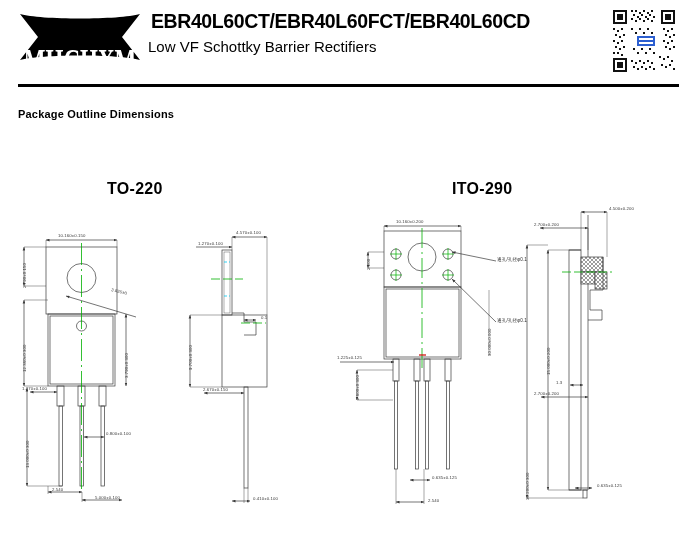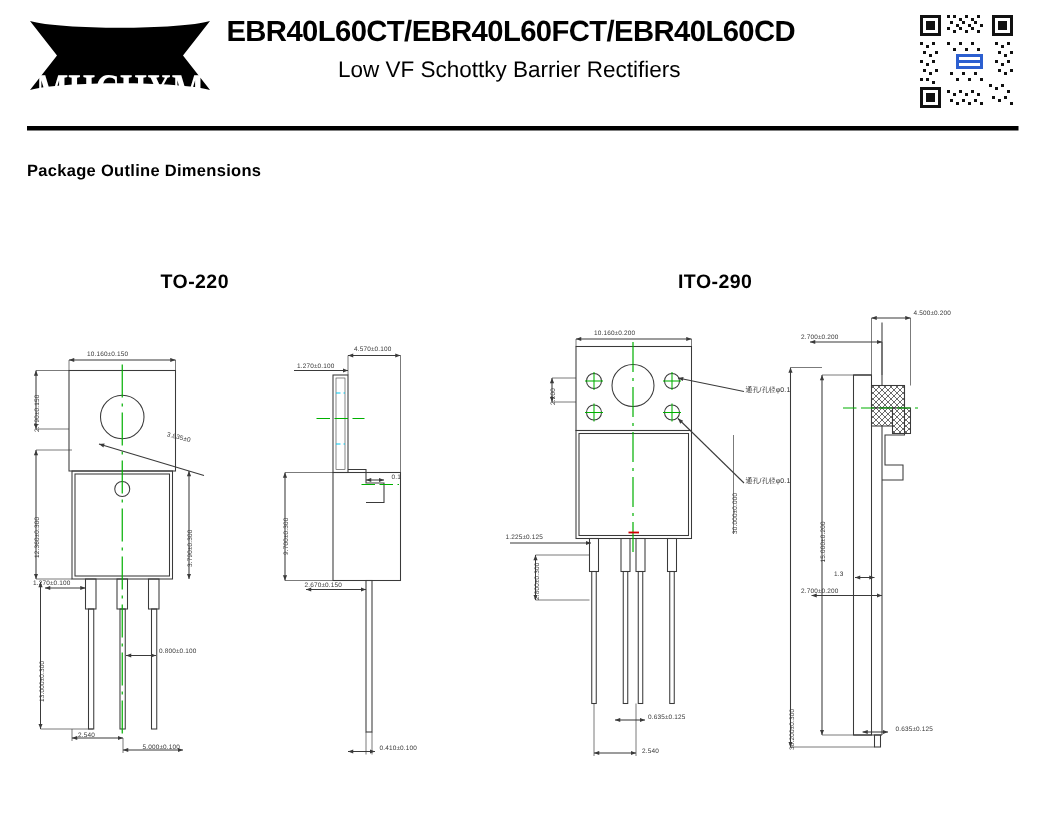--- a/index.html
+++ b/index.html
@@ -18,36 +18,36 @@
   .logo-wrap{position:absolute;left:18px;top:12px;width:124px;height:50px;}
   .titles{
     position:absolute;left:148px;top:8px;width:385px;text-align:center;
   }
   .title-main{
     font-size:19.5px;font-weight:bold;letter-spacing:-0.4px;
     line-height:26px;white-space:nowrap;
   }
   .title-sub{
     font-size:15px;font-weight:normal;line-height:22px;
-    text-align:center;padding-right:2px;margin-top:2px;
+    text-align:left;padding-right:2px;margin-top:2px;
   }
   .qr{
     position:absolute;left:611px;top:8px;width:66px;height:66px;
   }
   .hr{
     position:absolute;left:18px;top:84px;width:661px;height:3px;background:#000;
   }
   
   .section-title{
     position:absolute;left:18px;top:108px;
     font-size:11px;font-weight:bold;letter-spacing:0.2px;
   }
   
   .pkg-heading{
-    position:absolute;font-size:13px;font-weight:bold;letter-spacing:0.3px;
+    position:absolute;font-size:16px;font-weight:bold;letter-spacing:0.3px;
   }
   #pkg-to220{left:107px;top:180px;}
   #pkg-ito220{left:452px;top:180px;}
   
   .canvas{position:absolute;left:0;top:0;width:699px;height:551px;pointer-events:none;}
   .dimtext{
     position:absolute;font-family:"Liberation Sans", sans-serif;
     font-size:4.3px;color:#3a3a3a;white-space:nowrap;letter-spacing:0.1px;
   }
   .dimtext.v{transform-origin:left top;transform:rotate(-90deg);}

